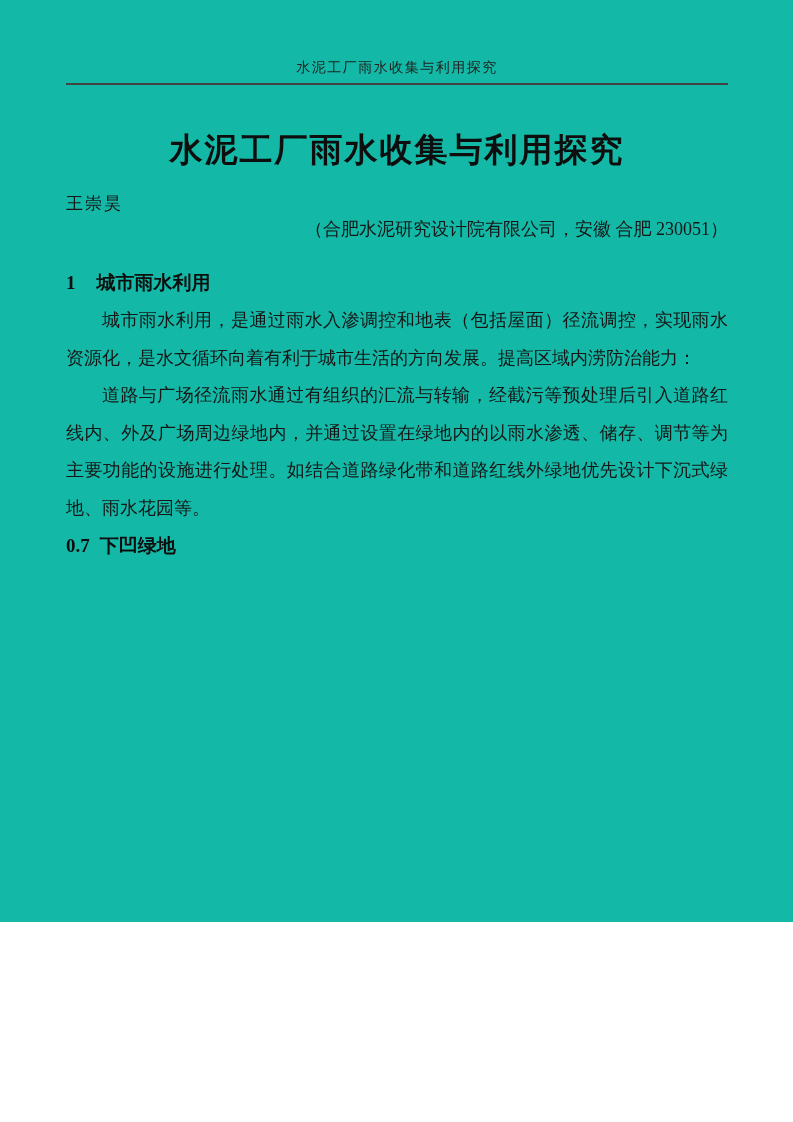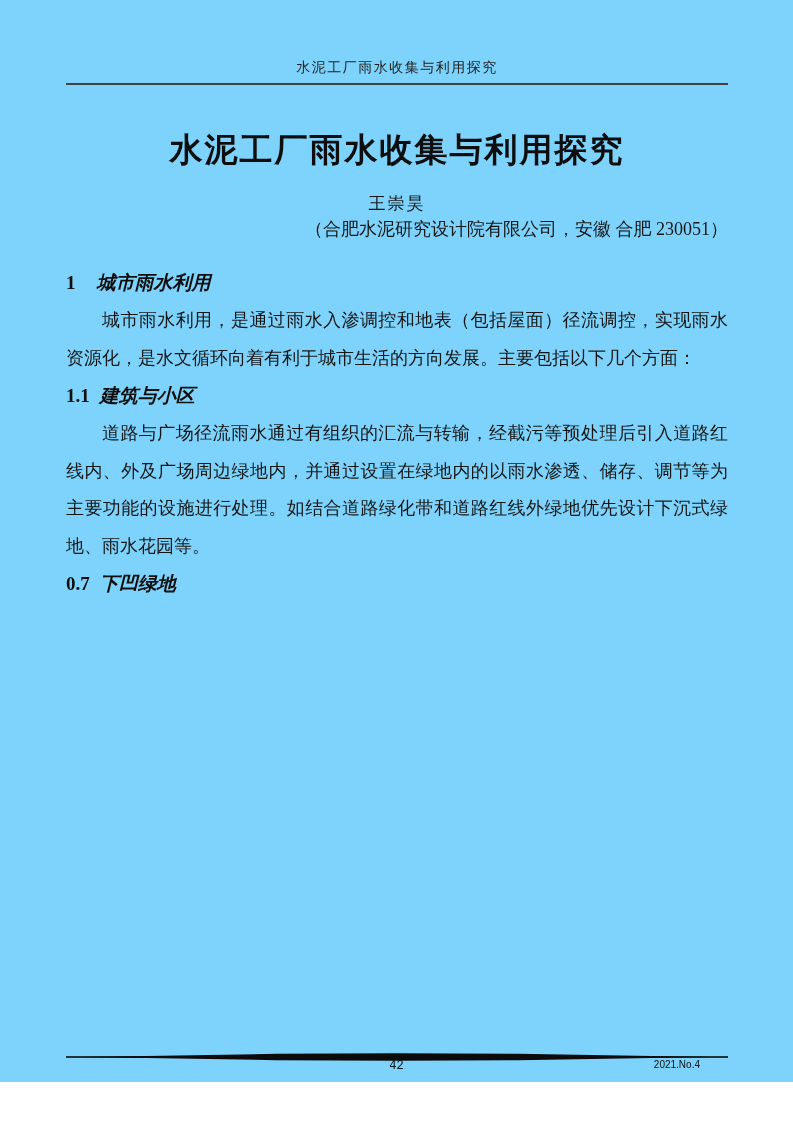--- a/index.html
+++ b/index.html
@@ -3,22 +3,22 @@
 <meta charset="utf-8">
 <style>
   * { margin: 0; padding: 0; box-sizing: border-box; }
   html, body { background: #ffffff; }
   body {
     width: 793px; height: 1122px;
     font-family: "Liberation Serif", serif;
   }
   .page {
     position: relative;
-    width: 793px; height: 1082px;
-    background: #7dd3fc;
+    width: 793px; height: 922px;
+    background: #14b8a6;
     color: #161616;
     overflow: hidden;
   }
   .content { padding: 0 65px 0 66px; }
 
   
   .running-head {
     padding-top: 58px;
     padding-bottom: 5px;
     border-bottom: 2px solid #434343;
@@ -36,21 +36,21 @@
     text-align: center;
     font-family: "Liberation Sans", sans-serif;
     font-weight: bold;
     font-size: 33px;
     line-height: 41px;
     letter-spacing: 2px;
     color: #0e0e0e;
   }
   .author {
     margin-top: 22px;
-    text-align: center;
+    text-align: left;
     font: 17px/24px "Liberation Serif", serif;
     letter-spacing: 2px;
   }
   .affiliation {
     text-align: right;
     font: 18px/26px "Liberation Serif", serif;
     margin-bottom: 22px;
   }
 
   
@@ -58,21 +58,21 @@
     font-size: 19px;
     line-height: 38px;
     font-weight: bold;
     color: #0e0e0e;
     white-space: nowrap;
   }
   .sec-heading.first { margin-top: 4px; }
   .sec-num { font-family: "Liberation Serif", serif; }
   .sec-num.l1 { margin-right: 21px; }
   .sec-num.l2 { margin-right: 10px; }
-  .sec-txt { font-family: "Liberation Sans", sans-serif; font-style: italic; }
+  .sec-txt { font-family: "Liberation Sans", sans-serif; }
 
   p.body-par {
     font-size: 18px;
     line-height: 37.5px;
     text-align: justify;
     text-indent: 2em;
     color: #161616;
   }
 
   
@@ -112,25 +112,22 @@
 
     <h1 class="article-title">水泥工厂雨水收集与利用探究</h1>
 
     <div class="author">王崇昊</div>
 
     <div class="affiliation">（合肥水泥研究设计院有限公司，安徽 合肥 230051）</div>
 
     <div class="sec-heading first">
       <span class="sec-num l1">1</span><span class="sec-txt">城市雨水利用</span>
     </div>
-    <p class="body-par">城市雨水利用，是通过雨水入渗调控和地表（包括屋面）径流调控，实现雨水资源化，是水文循环向着有利于城市生活的方向发展。主要包括以下几个方面：</p>
+    <p class="body-par">城市雨水利用，是通过雨水入渗调控和地表（包括屋面）径流调控，实现雨水资源化，是水文循环向着有利于城市生活的方向发展。提高区域内涝防治能力：</p>
 
-    <div class="sec-heading">
-      <span class="sec-num l2">1.1</span><span class="sec-txt">建筑与小区</span>
-    </div>
 
     <p class="body-par">道路与广场径流雨水通过有组织的汇流与转输，经截污等预处理后引入道路红线内、外及广场周边绿地内，并通过设置在绿地内的以雨水渗透、储存、调节等为主要功能的设施进行处理。如结合道路绿化带和道路红线外绿地优先设计下沉式绿地、雨水花园等。</p>
 
     <div class="sec-heading">
       <span class="sec-num l2">0.7</span><span class="sec-txt">下凹绿地</span>
     </div>
 
   </div>
 
   <div class="footer">

